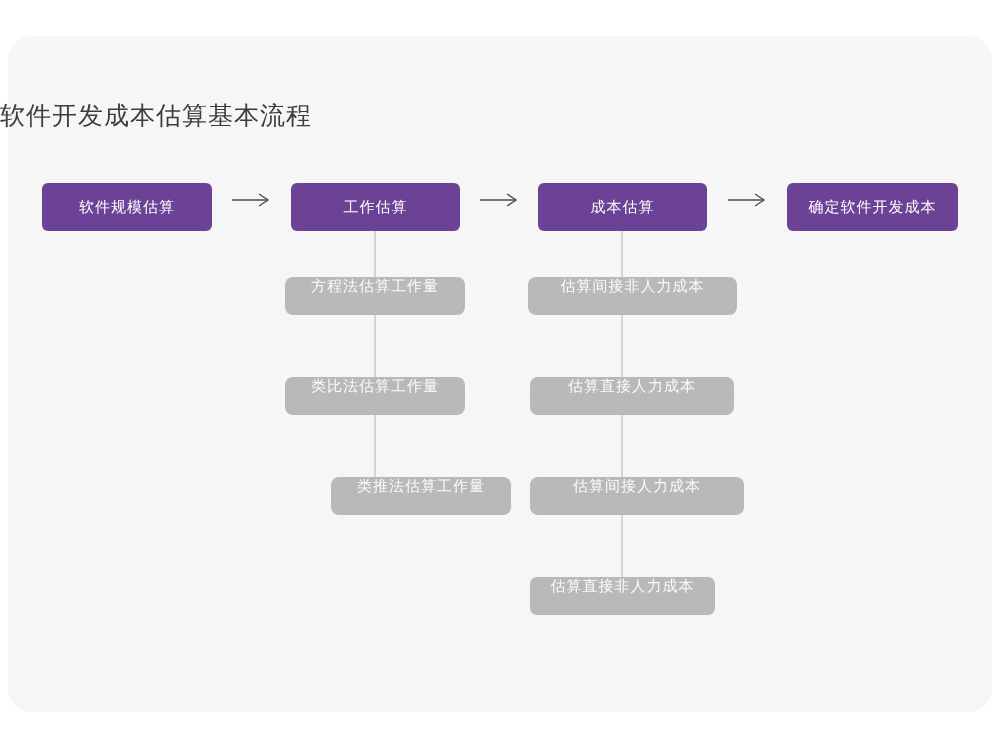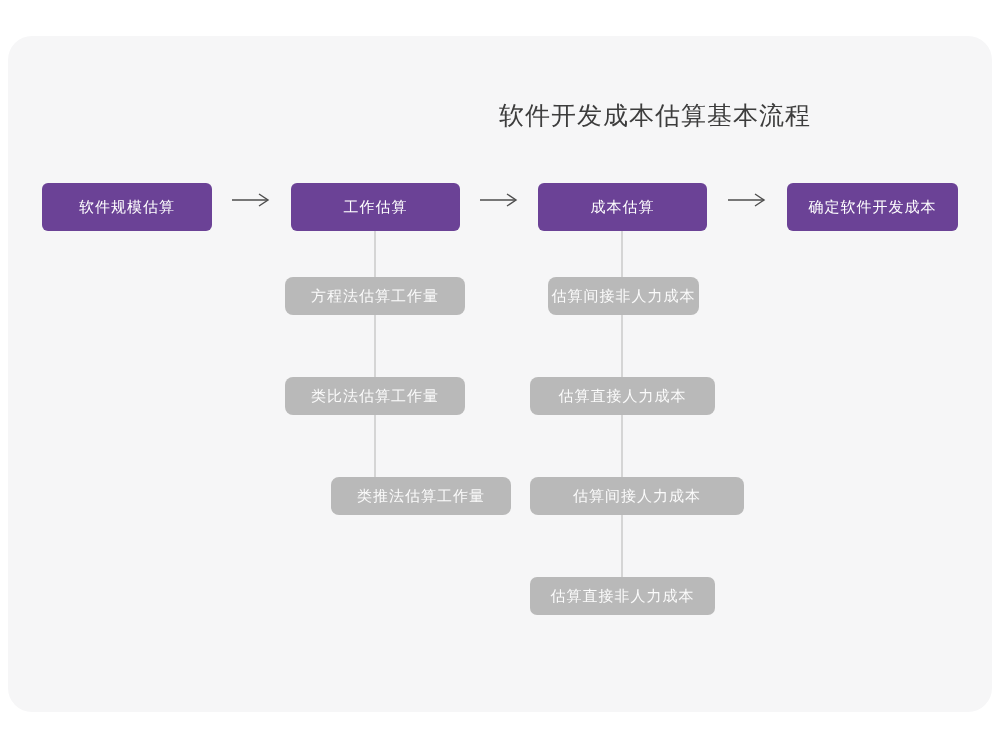--- a/index.html
+++ b/index.html
@@ -24,21 +24,21 @@
     position:absolute;
     left:8px; top:36px;
     width:984px; height:676px;
     background:var(--card-bg);
     border-radius:24px;
   }
   .diagram-title{
     position:absolute;
     left:0; top:99px;
     width:811px;
-    text-align:right;
+    text-align:left;
     font-size:25px;
     font-weight:500;
     letter-spacing:1px;
     color:var(--title-color);
   }
   .main-node{
     position:absolute;
     height:48px;
     background:var(--purple);
     border-radius:6px;
@@ -52,21 +52,20 @@
   }
   .sub-node{
     position:absolute;
     height:38px;
     background:var(--gray-node);
     border-radius:8px;
     color:#fbfbfb;
     font-size:15px;
     letter-spacing:1px;
     display:flex;
-    align-items:center;
     justify-content:center;
     z-index:3;
   }
   .vline{
     position:absolute;
     width:2px;
     background:var(--connector);
     z-index:1;
   }
   .arrow{
@@ -90,22 +89,22 @@
   
   #vline-work{left:374px; top:217px; height:264px;}
   #vline-cost{left:621px; top:217px; height:364px;}
 
   
   #node-w0{left:285px; top:277px; width:180px;}
   #node-w1{left:285px; top:377px; width:180px;}
   #node-w2{left:285px; top:477px; width:180px;margin-left:46px;}
 
   
-  #node-c0{left:548px; top:277px; width:151px;}
-  #node-c1{left:530px; top:377px; width:185px;}
+  #node-c0{left:528px; top:277px; width:209px;}
+  #node-c1{left:530px; top:377px; width:204px;}
   #node-c2{left:530px; top:477px; width:214px;}
   #node-c3{left:530px; top:577px; width:185px;border-radius:7px;}
 </style>
 </head>
 <body>
 
 <div class="card"></div>
 
 <h1 class="diagram-title">软件开发成本估算基本流程</h1>
 

